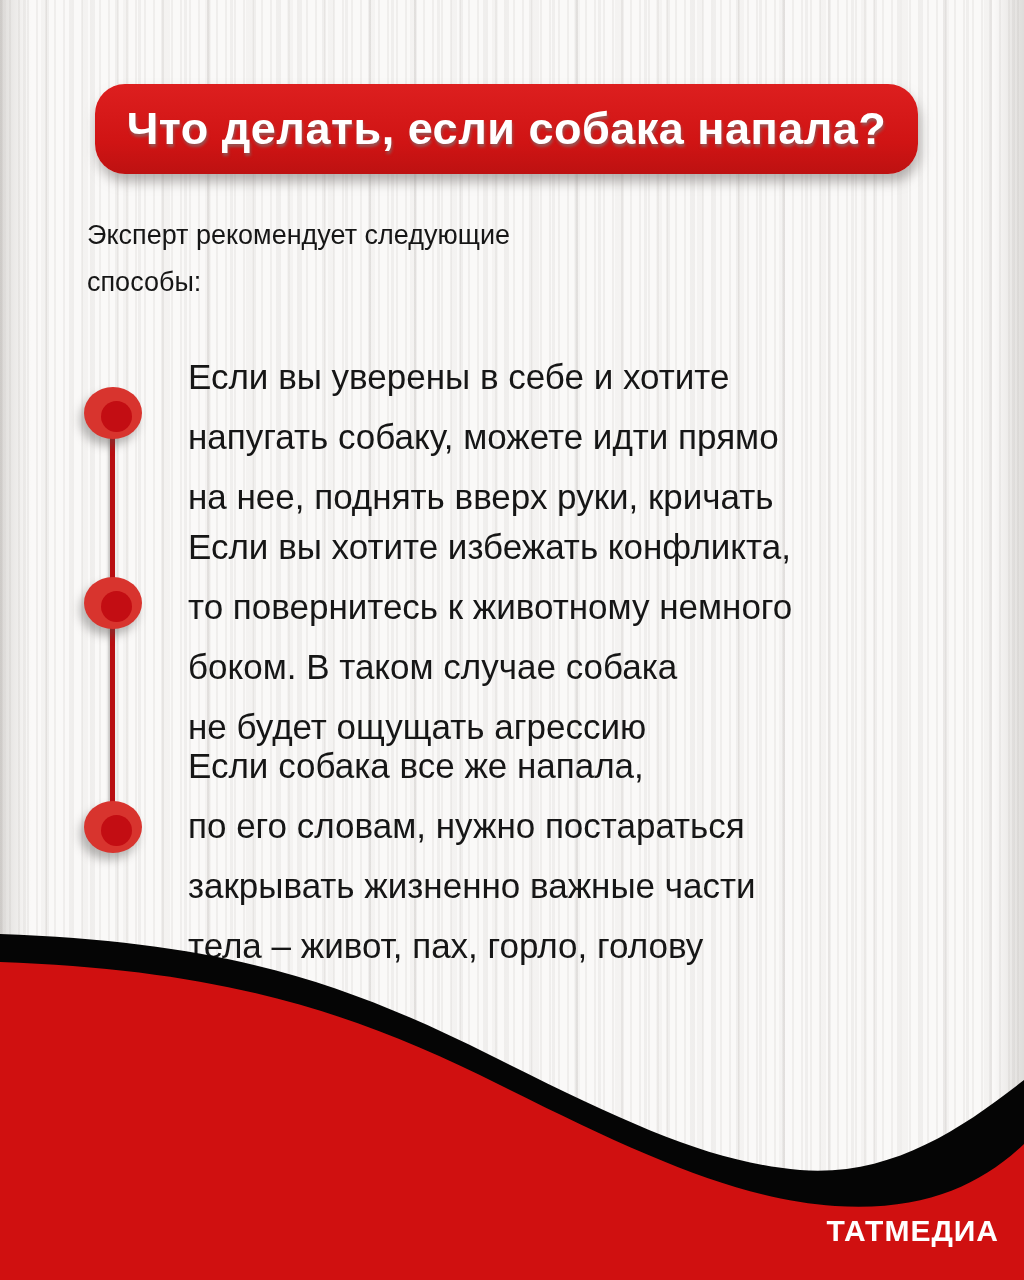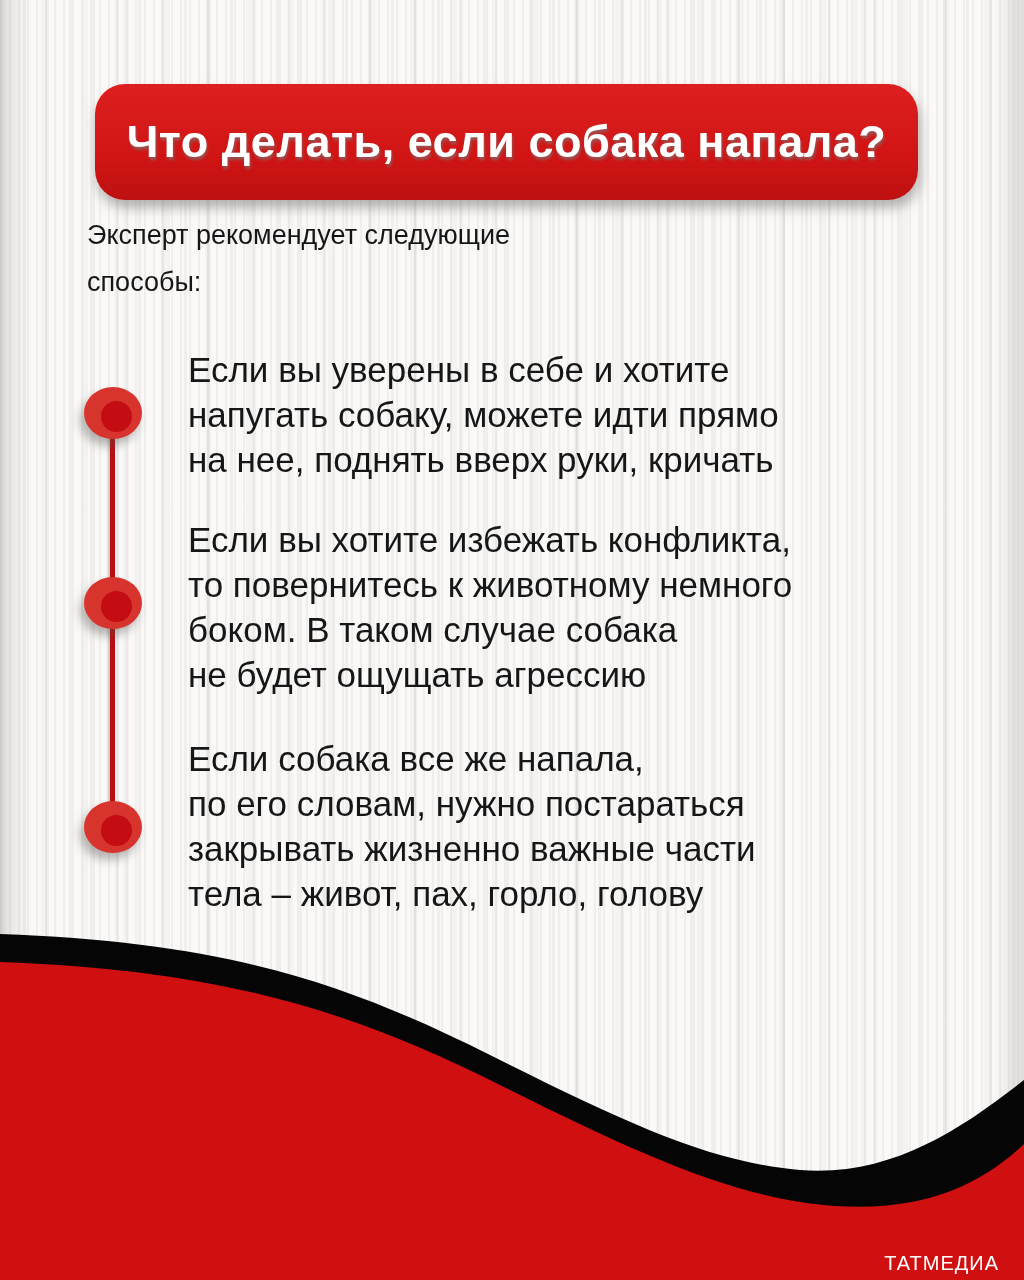--- a/index.html
+++ b/index.html
@@ -17,21 +17,21 @@
       linear-gradient(90deg, rgba(160,155,150,0.30) 0%, rgba(255,255,255,0) 3%, rgba(255,255,255,0) 97%, rgba(160,155,150,0.30) 100%),
       repeating-linear-gradient(90deg, rgba(175,170,165,0.14) 0px, rgba(175,170,165,0.14) 2px, rgba(255,255,255,0) 2px, rgba(255,255,255,0) 9px),
       repeating-linear-gradient(90deg, rgba(150,145,140,0.10) 0px, rgba(150,145,140,0.10) 3px, rgba(255,255,255,0) 3px, rgba(255,255,255,0) 23px),
       repeating-linear-gradient(90deg, rgba(200,196,192,0.12) 0px, rgba(200,196,192,0.12) 6px, rgba(255,255,255,0) 6px, rgba(255,255,255,0) 41px);
   }
 
   
   .banner {
     position: absolute;
     left: 95px; top: 84px;
-    width: 823px; height: 116px;
+    width: 823px; height: 90px;
     border-radius: 30px;
     background: linear-gradient(180deg, var(--header-bg-light, #dd1f1f) 0%, var(--header-bg, #d01414) 65%, #bd1111 100%);
     box-shadow: 2px 8px 12px rgba(125,120,118,0.55);
     display: flex; align-items: center; justify-content: center;
   }
   .banner-text {
     color: var(--header-text, #ffffff);
     font-size: 45px;
     font-weight: bold;
     letter-spacing: 0.5px;
@@ -73,44 +73,45 @@
     transform: translate(3px, 3px);
   }
   .tl-marker.m1 { top: 387px; }
   .tl-marker.m2 { top: 577px; }
   .tl-marker.m3 { top: 801px; }
 
   .tl-item {
     position: absolute;
     left: 188px;
     font-size: 35px;
-    line-height: 45px;
+    line-height: 60px;
     color: var(--text, #161616);
     white-space: pre-line;
   }
   .tl-item.i1 { top: 347px; }
   .tl-item.i2 { top: 517px; }
   .tl-item.i3 { top: 736px; }
 
   
   .wave {
     position: absolute;
     left: 0; bottom: 0;
     width: 1024px; height: 352px;
     display: block;
   }
   .wave-black { fill: var(--wave-black, #050505); }
   .wave-red   { fill: var(--wave-red, #d01010); }
 
   .brand {
     position: absolute;
-    right: 25px; bottom: 5px;
+    right: 25px; bottom: 32px;
     color: var(--brand-text, #ffffff);
-    font-size: 20px;
+    font-size: 30px;
     letter-spacing: 1px;
+    font-weight: bold;
   }
 </style>
 </head>
 <body>
 
 <div class="stage">
 
   <div class="banner">
     <div class="banner-text">Что делать, если собака напала?</div>
   </div>

